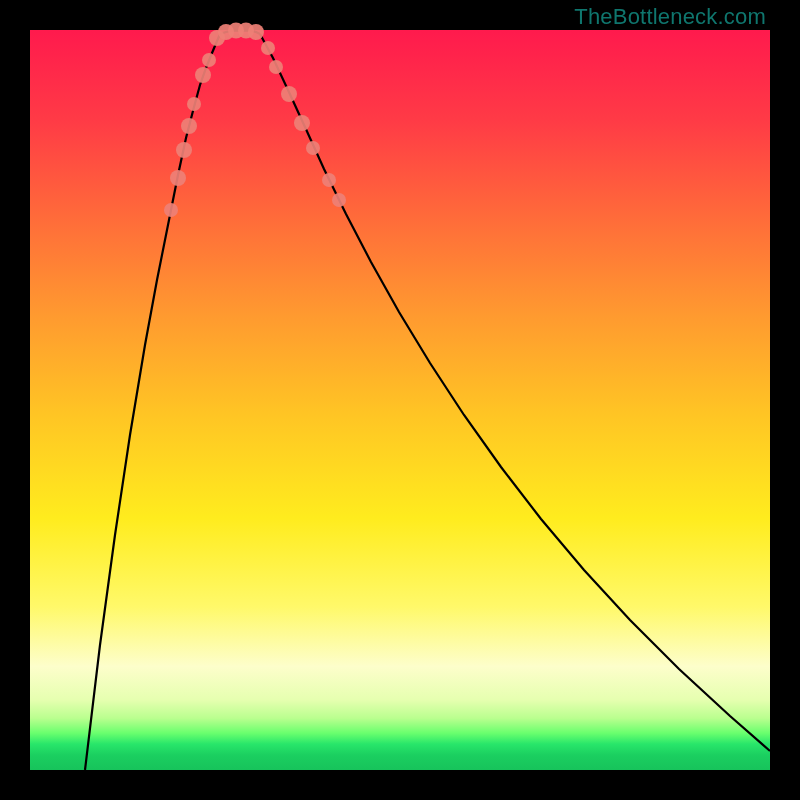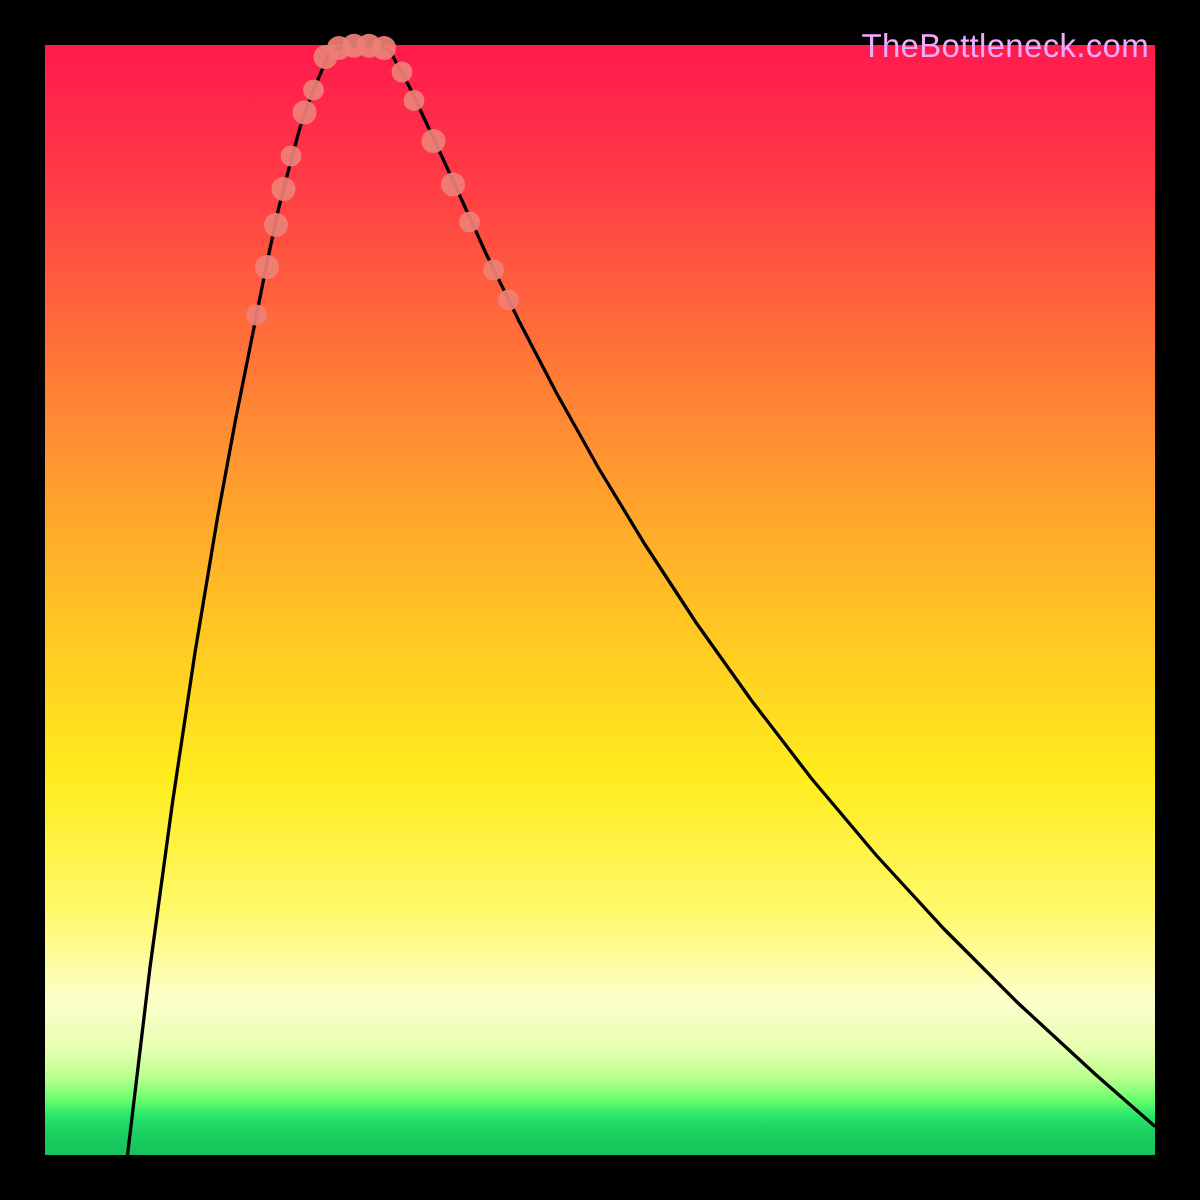--- a/index.html
+++ b/index.html
@@ -28,23 +28,23 @@
       #fdfecb 86%,
       #e6ffb0 90.5%,
       #baff8f 93%,
       #6aff6e 95%,
       #28e66a 96.5%,
       #1bcf60 98%,
       #17c35b 100%);
   }
   .watermark {
     position: absolute;
-    top: 18px;
+    top: 4px;
     right: 34px;
-    color: #f0abfc;
+    color: #0f766e;
     font-size: 22px;
     font-weight: 500;
     letter-spacing: 0.2px;
   }
   svg.overlay {
     position: absolute;
     left: 30px;
     top: 30px;
     width: 740px;
     height: 740px;

